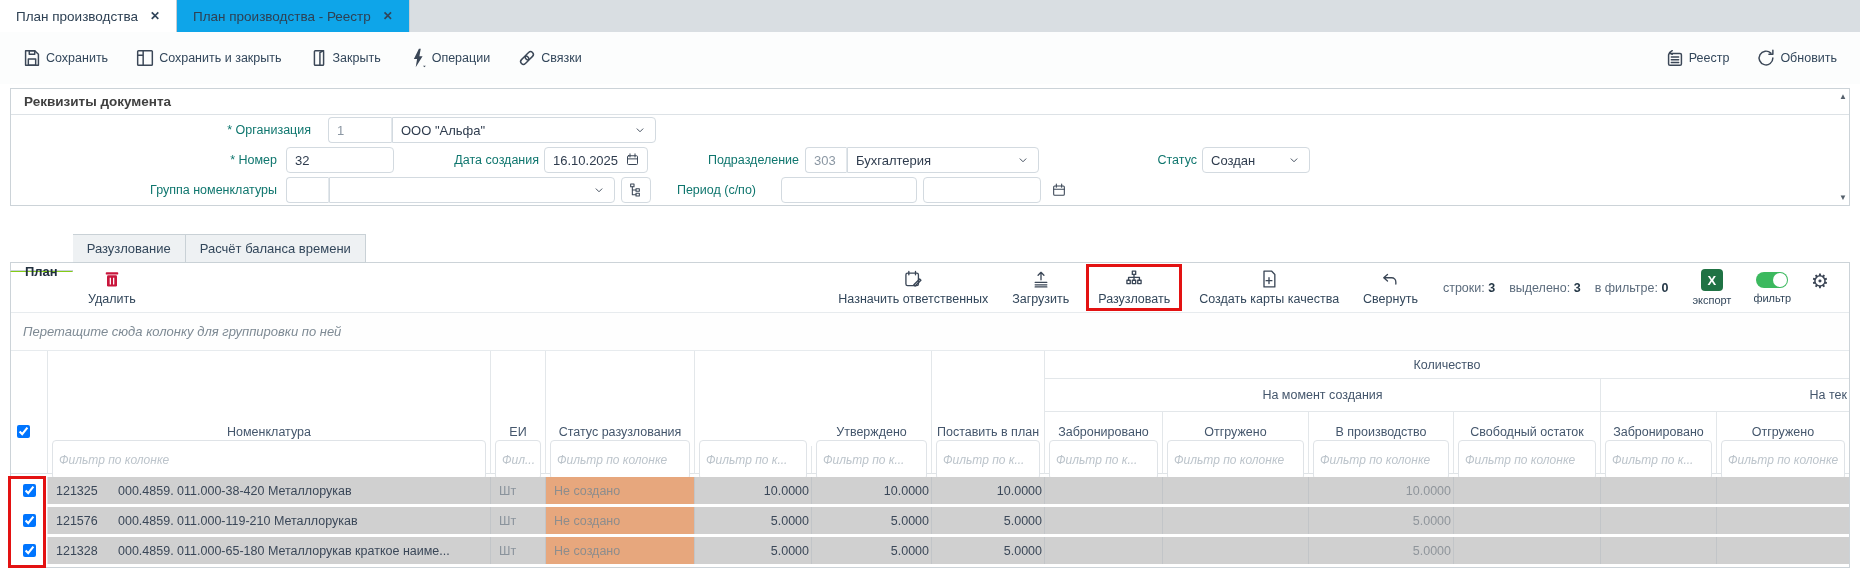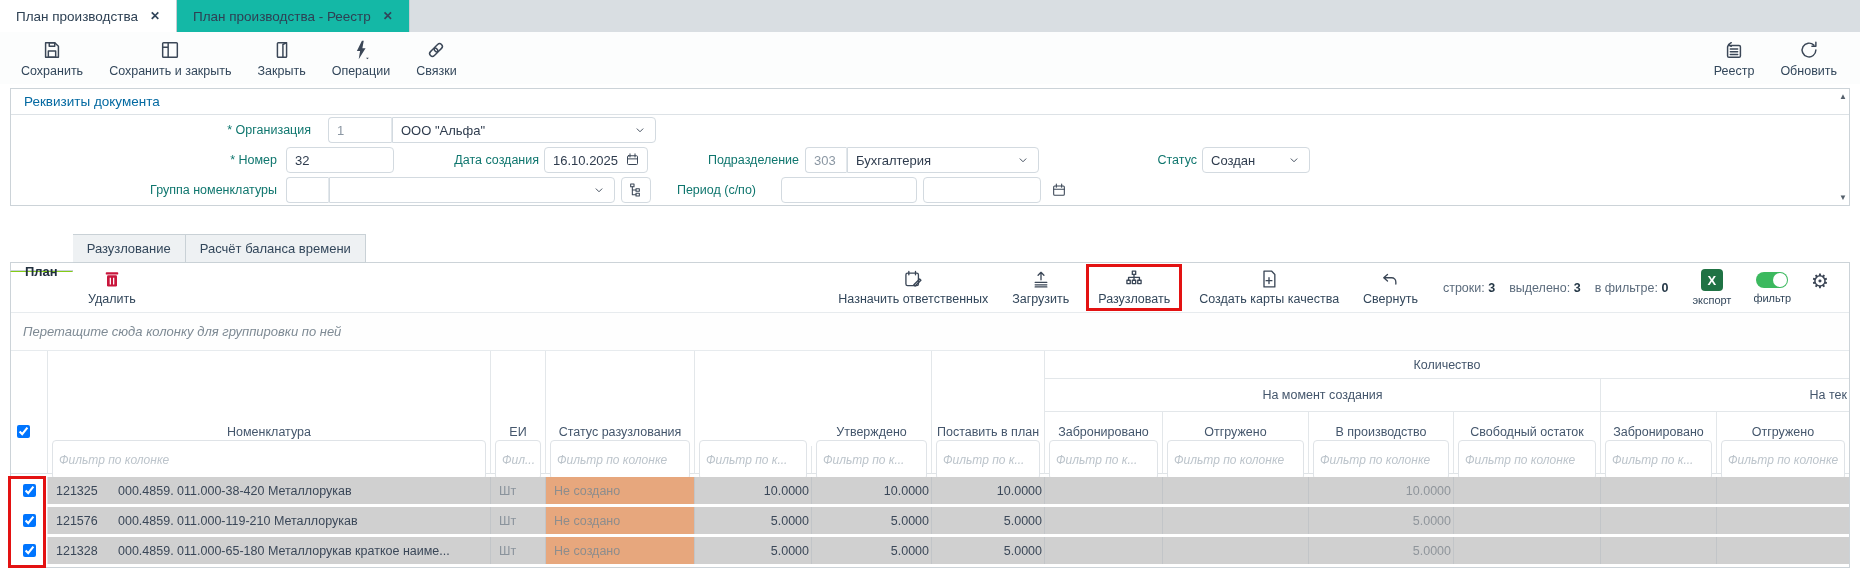--- a/index.html
+++ b/index.html
@@ -1,35 +1,35 @@
 <!DOCTYPE html>
 <html><head>
 <meta charset="utf-8">
 <style>
   * { box-sizing: border-box; margin: 0; padding: 0; }
   body { font-family: "Liberation Sans", sans-serif; background: #fff; }
   .screen { position: relative; width: 1860px; height: 571px; background: #fff; overflow: hidden; font-size: 13px; color: #33475b; }
 
   
   .wtabbar { position: absolute; top: 0; left: 0; width: 100%; height: 32px; background: #d9dee2; display: flex; align-items: stretch; }
-  .wtab { display: flex; align-items: center; gap: 12px; padding: 0 16px; font-size: 13.5px; color: #2e4154; background: #14b8a6; border-right: 1px solid #c6cdd2; cursor: pointer; }
+  .wtab { display: flex; align-items: center; gap: 12px; padding: 0 16px; font-size: 13.5px; color: #2e4154; background: #0ea5e9; border-right: 1px solid #c6cdd2; cursor: pointer; }
   .wtab.active { background: #fff; }
   .wtab .close { font-size: 12px; color: #31455a; font-weight: bold; }
 
   
   .toolbar { position: absolute; top: 32px; left: 0; width: 100%; height: 52px; background: #fcfdfd; display: flex; align-items: center; }
-  .tbtn { display: flex; flex-direction: column; align-items: center; justify-content: center; gap: 3px; padding: 2px 13px; color: #33475b; font-size: 12.5px; cursor: pointer; }
+  .tbtn { display: flex; flex-direction: row; align-items: center; justify-content: center; gap: 3px; padding: 2px 13px; color: #33475b; font-size: 12.5px; cursor: pointer; }
   .tbtn svg { display: block; }
   .tb-right { margin-left: auto; display: flex; margin-right: 10px; }
   .icon { stroke: #3b4757; fill: none; stroke-width: 1.6; stroke-linecap: round; stroke-linejoin: round; }
 
   
   .panel { position: absolute; left: 10px; width: 1840px; background: #fff; border: 1px solid #ccd3d8; }
   .form-panel { top: 88px; height: 118px; }
-  .form-title { padding: 5px 13px; font-weight: normal; font-size: 13.5px; color: #0369a1; border-bottom: 1px solid #dde2e6; }
+  .form-title { padding: 5px 13px; font-weight: bold; font-size: 13.5px; color: #404040; border-bottom: 1px solid #dde2e6; }
   .flabel { position: absolute; font-size: 12.5px; color: #0f766e; line-height: 26px; text-align: right; white-space: nowrap; }
   .finput { position: absolute; height: 26px; border: 1px solid #d3dae0; border-radius: 4px; background: #fff; font-size: 13px; color: #2f3c4e; padding: 0 8px; font-family: "Liberation Sans", sans-serif; }
   .fcode { color: #8b97a3; border-radius: 4px 0 0 4px; border-right: 1px solid #e3e8ec; }
   .fselect { position: absolute; height: 26px; border: 1px solid #d3dae0; border-radius: 0 4px 4px 0; background: #fff; display: flex; align-items: center; padding: 0 8px; color: #2f3c4e; cursor: pointer; }
   .fselect.rounded { border-radius: 4px; }
   .fselect .chev { margin-left: auto; }
   .fbtn { position: absolute; height: 26px; width: 30px; border: 1px solid #d3dae0; border-radius: 4px; background: #fff; display: flex; align-items: center; justify-content: center; cursor: pointer; }
   .calendar-in { position: absolute; top: 5px; }
   .scroll-arrow { position: absolute; right: 2px; font-size: 8px; color: #55606c; }
 

